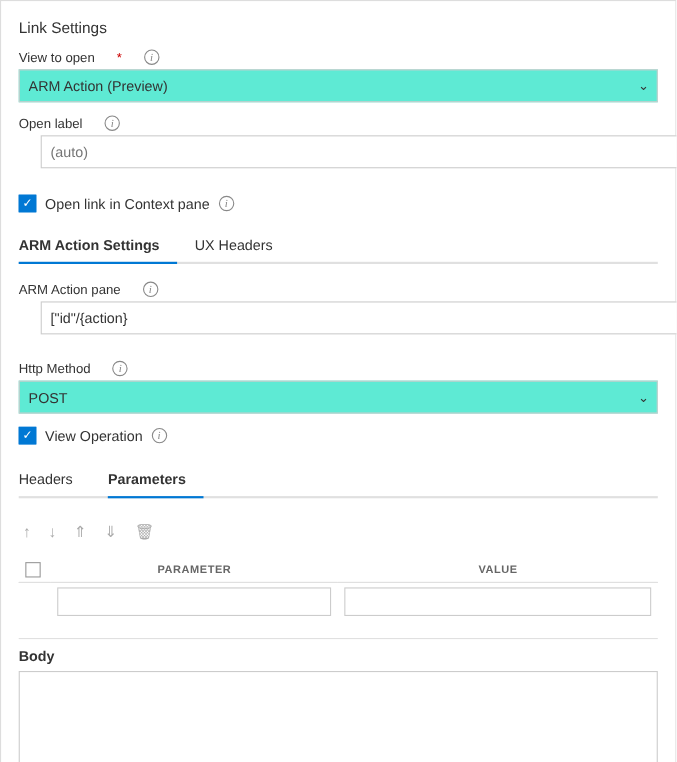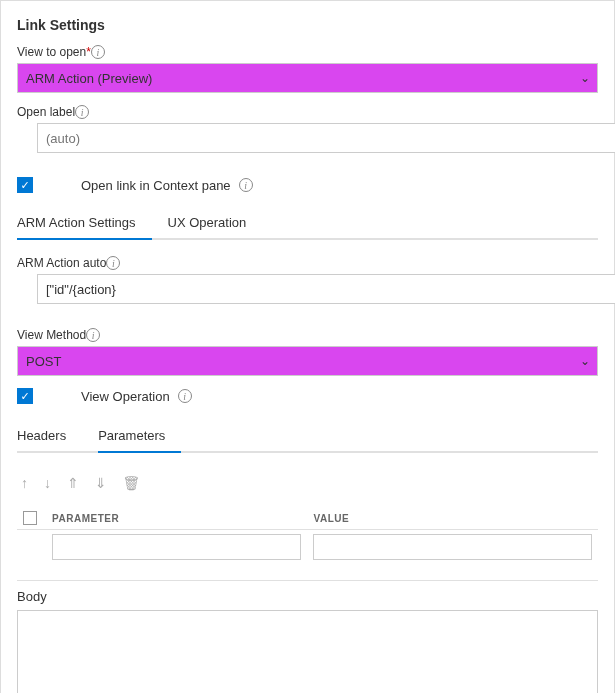--- a/index.html
+++ b/index.html
@@ -13,31 +13,31 @@
     }
     .panel {
       border: 1px solid #ddd;
       background: #fff;
       padding: 16px 16px 0 16px;
       width: 615px;
       min-height: 693px;
     }
     .section-title {
       font-size: 14px;
-      font-weight: 700;
+      font-weight: 400;
       color: #333;
       margin-bottom: 12px;
     }
     .field-label {
       font-size: 12px;
       color: #333;
       margin-bottom: 4px;
       display: flex;
       align-items: center;
-      gap: 0;
+      gap: 20px;
     }
     .required-star {
       color: #c00;
     }
     .info-icon {
       display: inline-flex;
       align-items: center;
       justify-content: center;
       width: 14px;
       height: 14px;
@@ -53,21 +53,21 @@
       position: relative;
       margin-bottom: 12px;
     }
     .select-field {
       width: 100%;
       height: 30px;
       border: 1px solid #ccc;
       padding: 0 30px 0 8px;
       font-size: 13px;
       color: #333;
-      background: #d946ef;
+      background: #5eead4;
       appearance: none;
       cursor: pointer;
     }
     .select-arrow {
       position: absolute;
       right: 8px;
       top: 50%;
       transform: translateY(-50%);
       pointer-events: none;
       color: #333;
@@ -105,40 +105,39 @@
       flex-shrink: 0;
     }
     .checkbox-custom .checkmark {
       color: #fff;
       font-size: 11px;
       line-height: 1;
     }
     .checkbox-label {
       font-size: 13px;
       color: #333;
-      margin-left: 40px;
     }
     .tabs-container {
       border-bottom: 2px solid #e0e0e0;
       display: flex;
       gap: 0;
       margin-bottom: 16px;
     }
     .tab {
       padding: 8px 16px 8px 0;
       font-size: 13px;
       color: #333;
       cursor: pointer;
       border-bottom: 2px solid transparent;
       margin-bottom: -2px;
       margin-right: 16px;
     }
     .tab.active {
       color: #333;
-      font-weight: 400;
+      font-weight: 700;
       border-bottom: 2px solid #0078d4;
     }
     .field-group {
       margin-bottom: 12px;
     }
     .toolbar-buttons {
       display: flex;
       gap: 8px;
       margin-bottom: 10px;
       padding: 4px 0;
@@ -156,21 +155,21 @@
     .param-table {
       width: 100%;
       border-collapse: collapse;
       margin-bottom: 16px;
     }
     .param-table th {
       font-size: 10px;
       font-weight: 600;
       color: #666;
       text-transform: uppercase;
-      text-align: left;
+      text-align: center;
       padding: 4px 6px;
       letter-spacing: 0.5px;
       border-bottom: 1px solid #e0e0e0;
     }
     .param-table td {
       padding: 4px 6px;
       vertical-align: middle;
     }
     .param-checkbox-cell {
       width: 28px;
@@ -191,21 +190,21 @@
       background: #fff;
     }
     .body-section {
       border-top: 1px solid #e0e0e0;
       padding-top: 8px;
     }
     .body-label {
       font-size: 13px;
       color: #333;
       margin-bottom: 6px;
-      font-weight: 400;
+      font-weight: 700;
     }
     .body-textarea-wrapper {
       border: 1px solid #ccc;
       min-height: 120px;
       background: #fff;
       position: relative;
     }
     .body-textarea {
       width: 100%;
       min-height: 120px;
@@ -252,34 +251,34 @@
   <div class="checkbox-row">
     <div class="checkbox-custom">
       <span class="checkmark">✓</span>
     </div>
     <span class="checkbox-label">Open link in Context pane</span>
     <span class="info-icon">i</span>
   </div>
 
   <div class="tabs-container">
     <div class="tab active">ARM Action Settings</div>
-    <div class="tab">UX Operation</div>
+    <div class="tab">UX Headers</div>
   </div>
 
   <div class="field-group">
     <div class="field-label">
-      <span>ARM Action auto</span>
+      <span>ARM Action pane</span>
       <span class="info-icon">i</span>
     </div>
     <input class="text-input with-value" type="text" value="[&quot;id&quot;/{action}" style="">
   </div>
 
   <div class="field-group">
     <div class="field-label">
-      <span>View Method</span>
+      <span>Http Method</span>
       <span class="info-icon">i</span>
     </div>
     <div class="select-wrapper">
       <select class="select-field">
         <option>POST</option>
         <option>GET</option>
         <option>PUT</option>
         <option>DELETE</option>
         <option>PATCH</option>
       </select>

